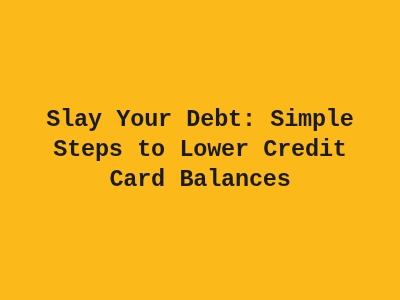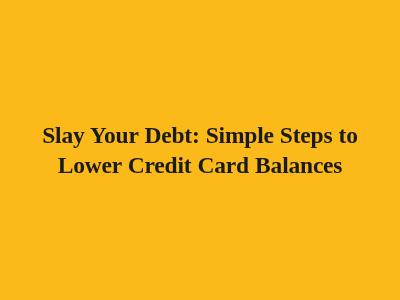--- a/index.html
+++ b/index.html
@@ -20,21 +20,21 @@
     align-items: center;
     justify-content: center;
     background: #FBBA1A;
     position: relative;
   }
   .title-block {
     width: 344px;
     text-align: center;
   }
   .title {
-    font-family: Liberation Serif, serif;
+    font-family: Liberation Mono, monospace;
     font-weight: bold;
     font-size: 23.5px;
     line-height: 1.28;
     letter-spacing: -0.2px;
     color: #1b1b1b;
     margin: 0;
     word-spacing: 0.5px;
   }
 </style>
 </head>

